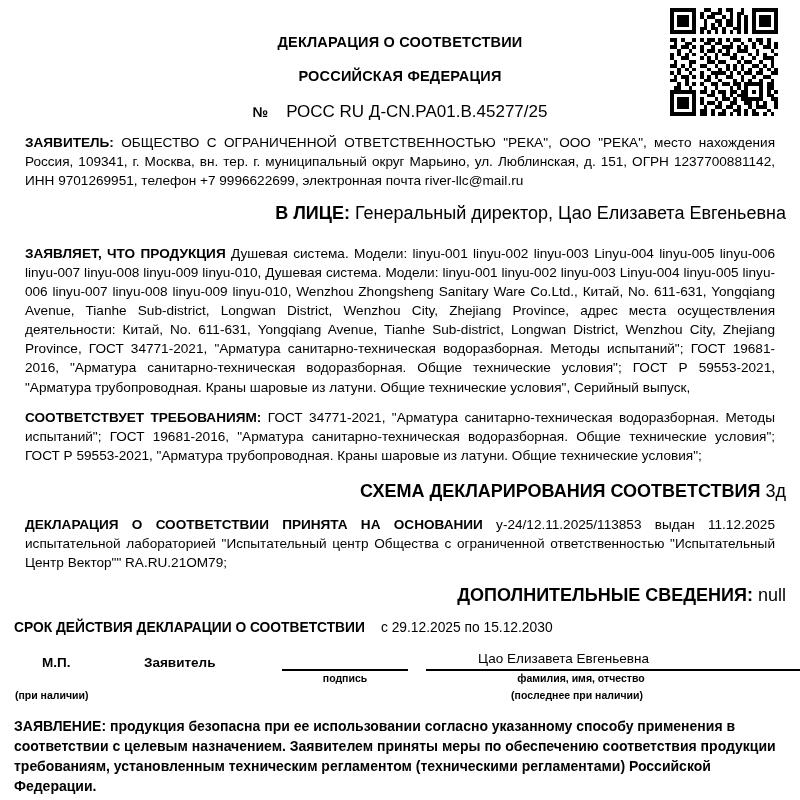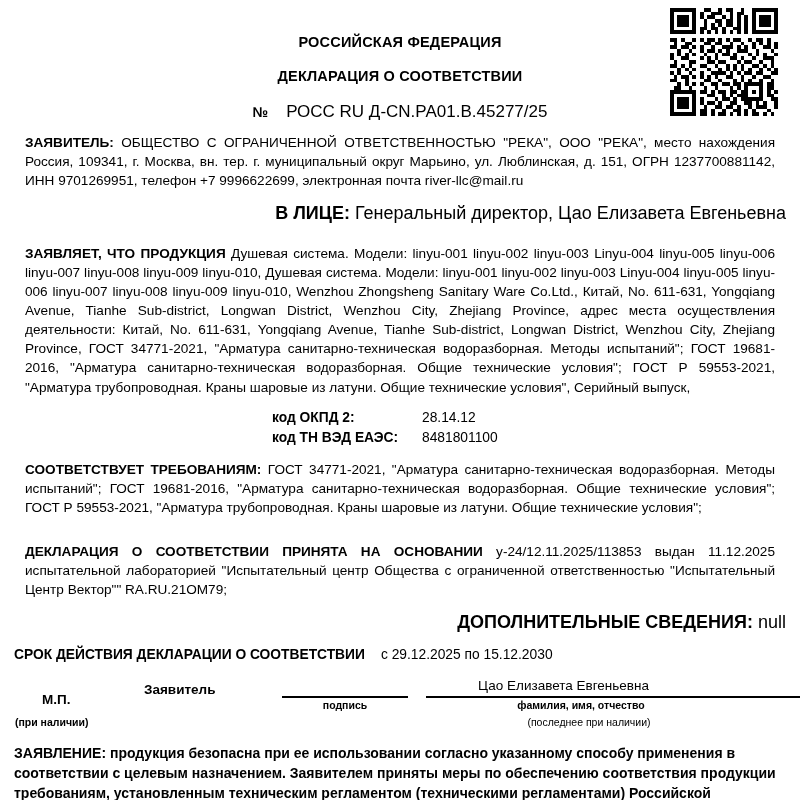--- a/index.html
+++ b/index.html
@@ -97,21 +97,21 @@
 
   
   .sig {
     position: relative;
     margin-top: 18px;
     height: 62px;
   }
   .sig-mp {
     position: absolute;
     left: 28px;
-    top: 12px;
+    top: 2px;
     font-weight: bold;
     font-size: 13.5px;
   }
   .sig-mp-note {
     position: absolute;
     left: 1px;
     top: 36px;
     font-weight: bold;
     font-size: 10.5px;
   }
@@ -159,25 +159,25 @@
     position: absolute;
     left: 412px;
     top: 19px;
     width: 310px;
     text-align: center;
     font-weight: bold;
     font-size: 10.5px;
   }
   .sig-cap-3 {
     position: absolute;
-    left: 420px;
+    left: 408px;
     top: 36px;
     width: 310px;
     text-align: center;
-    font-weight: normal;
+    font-weight: bold;
     font-size: 10.5px;
   }
 
   
   .statement {
     margin-top: 2px;
     font-size: 14px;
     font-weight: bold;
     line-height: 1.42;
     text-align: left;
@@ -416,53 +416,44 @@
         <rect x="16" y="28" width="1" height="1"></rect>
           <rect x="18" y="28" width="1" height="1"></rect>
         <rect x="22" y="28" width="2" height="1"></rect>
           <rect x="25" y="28" width="1" height="1"></rect>
         <rect x="27" y="28" width="1" height="1"></rect>
       </g>
     </svg>
   </div>
 
   <div class="header">
+    <div class="hdr-line">ДЕКЛАРАЦИЯ О СООТВЕТСТВИИ</div>
     <div class="hdr-line">РОССИЙСКАЯ ФЕДЕРАЦИЯ</div>
-    <div class="hdr-line">ДЕКЛАРАЦИЯ О СООТВЕТСТВИИ</div>
     <div class="num-row">
       <span class="num-sym">№</span>
       <span class="num-val">РОСС RU Д-CN.РА01.В.45277/25</span>
     </div>
   </div>
 
   <div class="body">
 
     <p class="para"><span class="lbl">ЗАЯВИТЕЛЬ:</span><span> ОБЩЕСТВО С ОГРАНИЧЕННОЙ ОТВЕТСТВЕННОСТЬЮ "РЕКА", ООО "РЕКА", место нахождения Россия, 109341, г. Москва, вн. тер. г. муниципальный округ Марьино, ул. Люблинская, д. 151, ОГРН 1237700881142, ИНН 9701269951, телефон +7 9996622699, электронная почта river-llc@mail.ru</span></p>
 
     <p class="para-left"><span class="lbl">В ЛИЦЕ:</span><span> Генеральный директор, Цао Елизавета Евгеньевна</span></p>
 
     <div class="gap-sm"></div>
 
     <p class="para"><span class="lbl">ЗАЯВЛЯЕТ, ЧТО ПРОДУКЦИЯ</span><span> Душевая система. Модели: linyu-001   linyu-002   linyu-003   Linyu-004   linyu-005  linyu-006    linyu-007     linyu-008  linyu-009   linyu-010, Душевая система. Модели: linyu-001   linyu-002   linyu-003   Linyu-004  linyu-005  linyu-006    linyu-007     linyu-008  linyu-009   linyu-010, Wenzhou Zhongsheng Sanitary Ware Co.Ltd., Китай, No. 611-631, Yongqiang Avenue, Tianhe Sub-district, Longwan District, Wenzhou City, Zhejiang Province, адрес места осуществления деятельности: Китай, No. 611-631, Yongqiang Avenue, Tianhe Sub-district, Longwan District, Wenzhou City, Zhejiang Province, ГОСТ 34771-2021, "Арматура санитарно-техническая водоразборная. Методы испытаний"; ГОСТ 19681-2016, "Арматура санитарно-техническая водоразборная. Общие технические условия"; ГОСТ Р 59553-2021, "Арматура трубопроводная. Краны шаровые из латуни. Общие технические условия", Серийный выпуск,</span></p>
 
-    <div class="codes">
-      <div class="code-row">
-        <span class="code-name">код ОКПД 2:</span>
-        <span class="code-val">28.14.12</span>
-      </div>
-      <div class="code-row">
-        <span class="code-name">код ТН ВЭД ЕАЭС:</span>
-        <span class="code-val">8481801100</span>
-      </div>
-    </div>
 
     <p class="para"><span class="lbl">СООТВЕТСТВУЕТ ТРЕБОВАНИЯМ:</span><span> ГОСТ 34771-2021, "Арматура санитарно-техническая водоразборная. Методы испытаний"; ГОСТ 19681-2016, "Арматура санитарно-техническая водоразборная. Общие технические условия"; ГОСТ Р 59553-2021, "Арматура трубопроводная. Краны шаровые из латуни. Общие технические условия";</span></p>
 
     <div class="gap-xs"></div>
 
+    <p class="para-left"><span class="lbl">СХЕМА ДЕКЛАРИРОВАНИЯ СООТВЕТСТВИЯ</span><span> 3д</span></p>
 
     <p class="para"><span class="lbl">ДЕКЛАРАЦИЯ О СООТВЕТСТВИИ ПРИНЯТА НА ОСНОВАНИИ</span><span> у-24/12.11.2025/113853 выдан 11.12.2025  испытательной лабораторией "Испытательный центр Общества с ограниченной ответственностью "Испытательный Центр Вектор"" RA.RU.21ОМ79;</span></p>
 
     <p class="para-left"><span class="lbl">ДОПОЛНИТЕЛЬНЫЕ СВЕДЕНИЯ:</span><span> null</span></p>
 
     <div class="validity">
       <span class="lbl">СРОК ДЕЙСТВИЯ ДЕКЛАРАЦИИ О СООТВЕТСТВИИ</span><span class="val">с 29.12.2025 по 15.12.2030</span>
     </div>
 
     <div class="sig">

